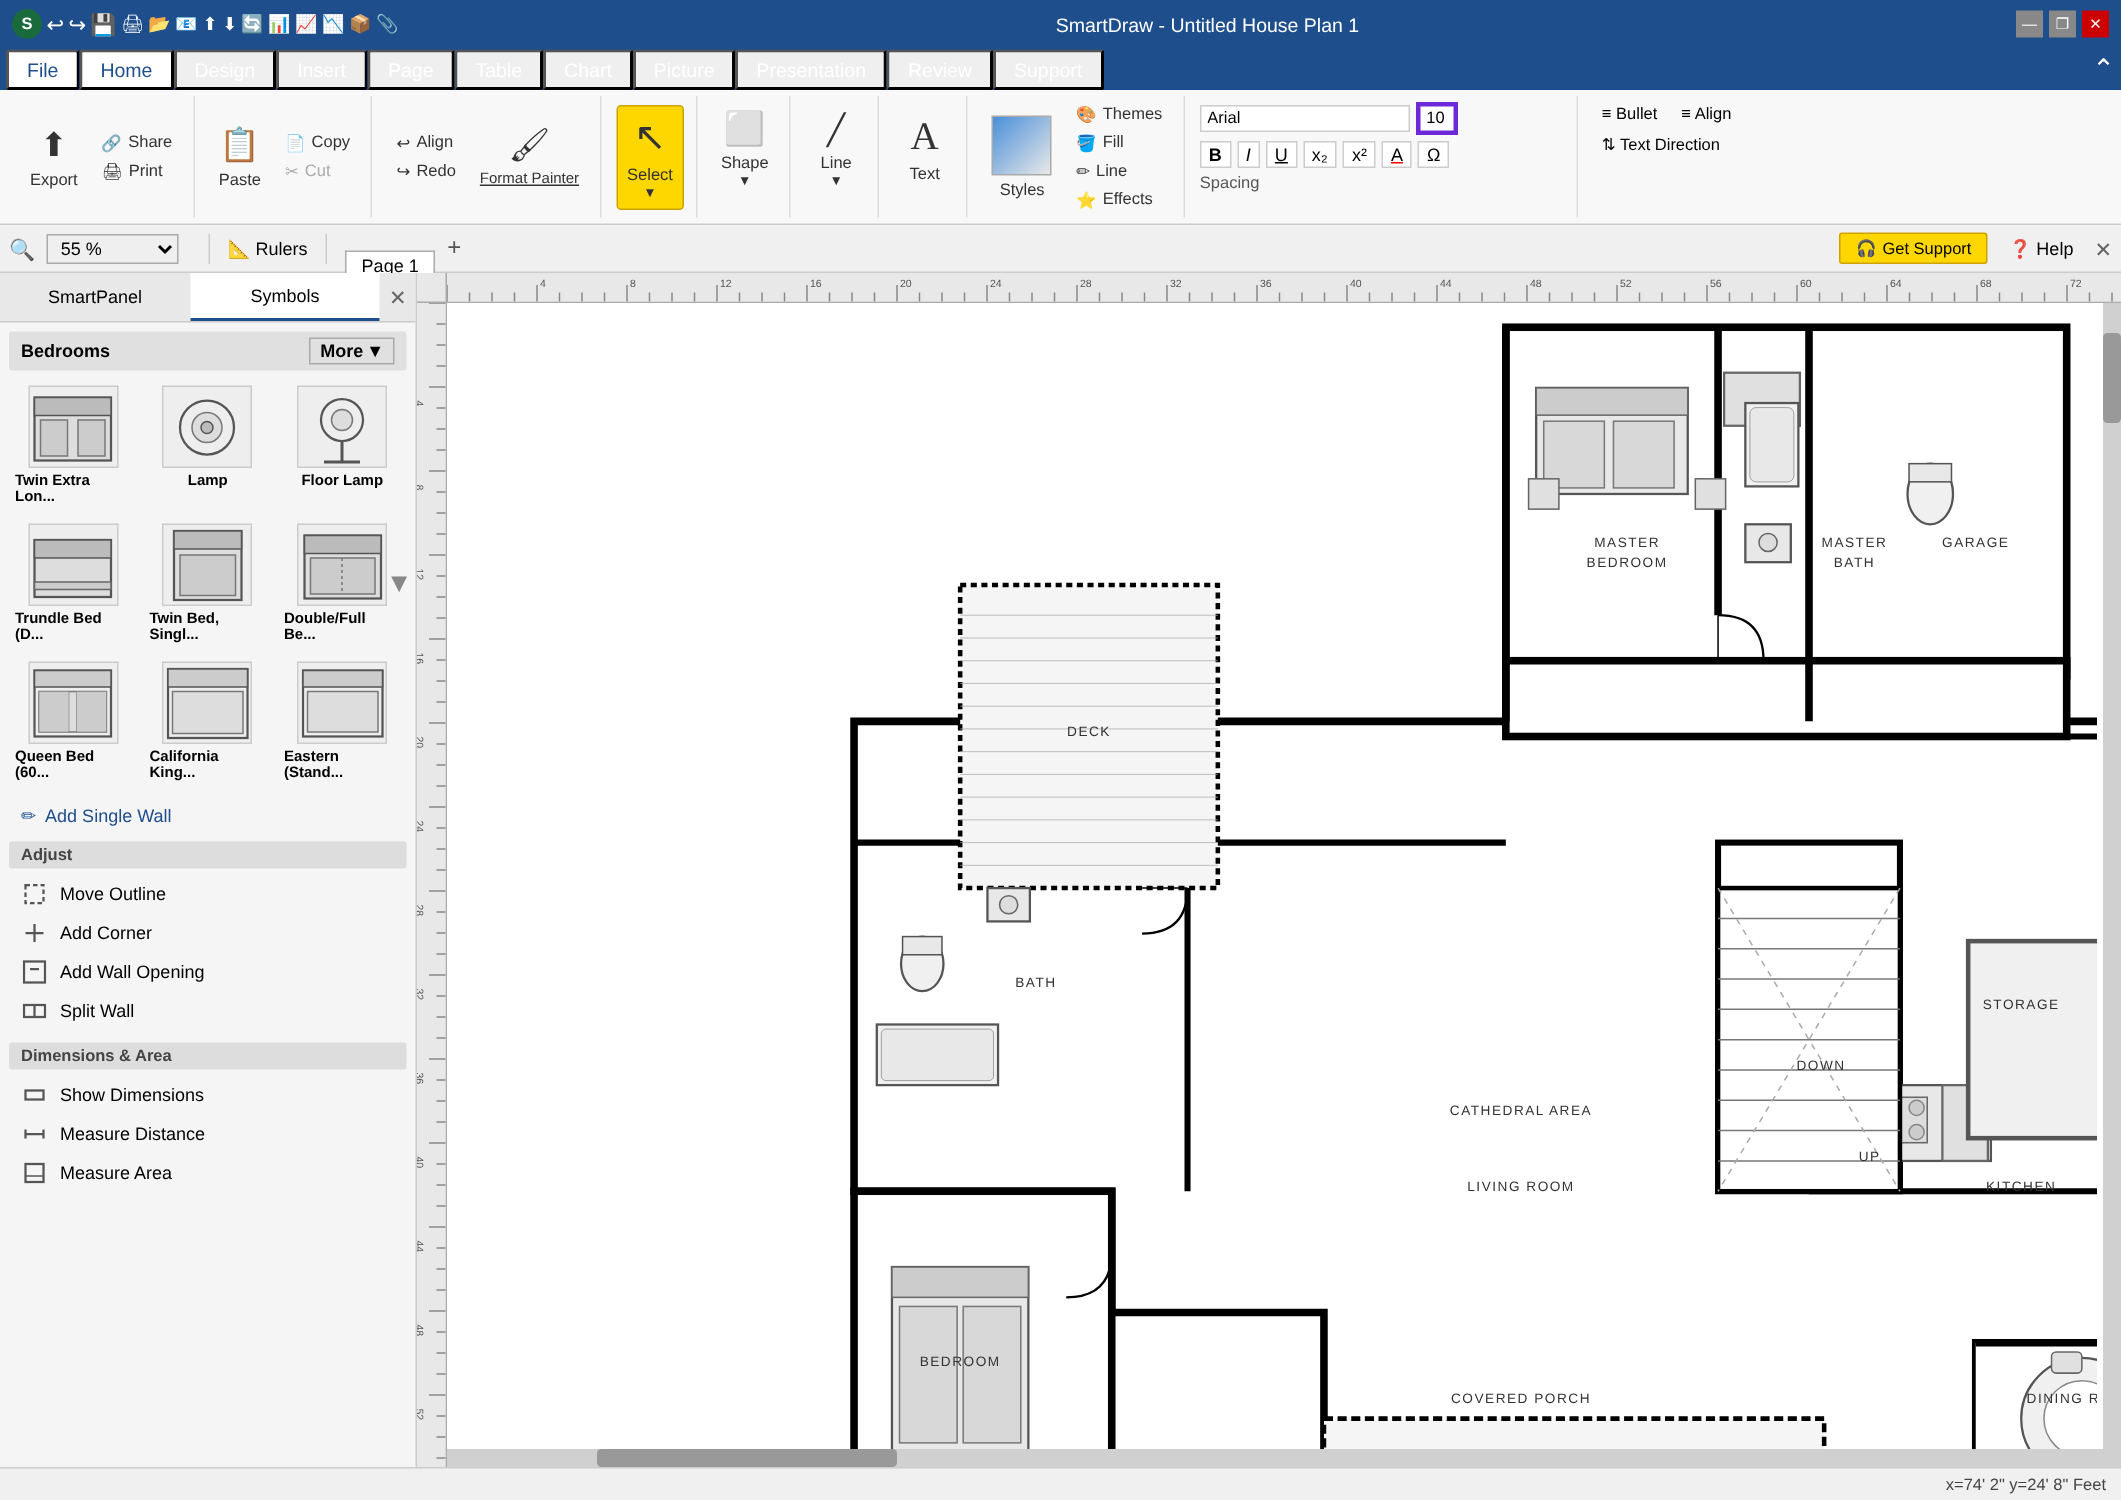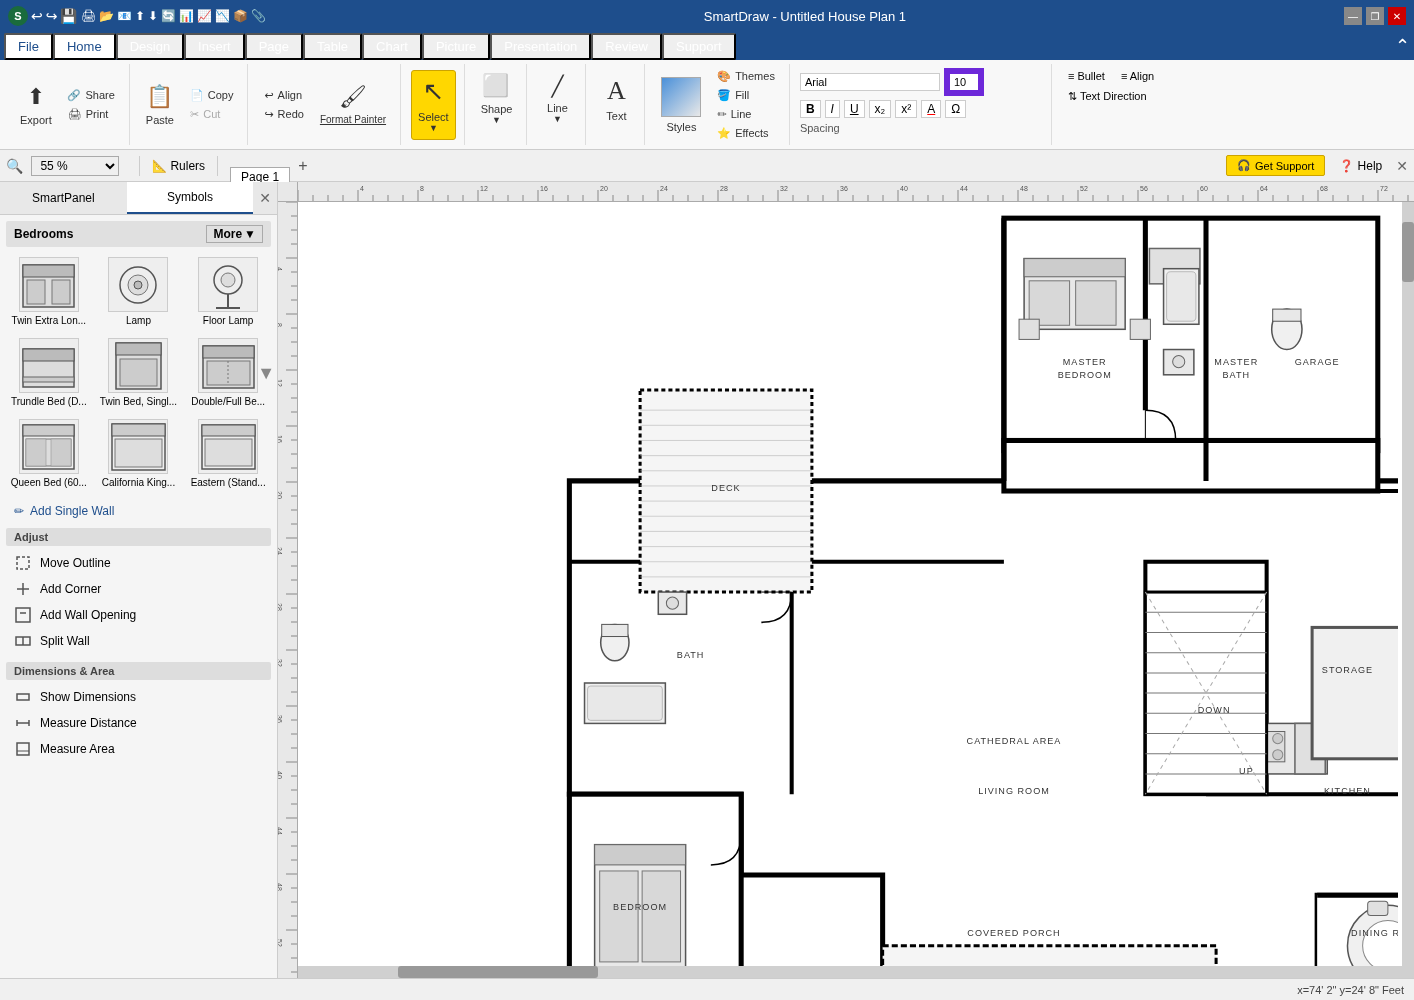--- a/index.html
+++ b/index.html
@@ -94,21 +94,21 @@
     .font-section {
       display: flex;
       flex-direction: column;
       gap: 4px;
       padding: 4px 8px;
       border-right: 1px solid #ddd;
       min-width: 260px;
     }
     .font-row { display: flex; gap: 4px; align-items: center; }
     .font-input { border: 1px solid #ccc; padding: 2px 4px; font-size: 11px; width: 140px; }
-    .font-size-input { border: 6px solid #6d28d9; padding: 2px 4px; font-size: 11px; width: 40px; }
+    .font-size-input { border: 3px solid #6d28d9; padding: 2px 4px; font-size: 11px; width: 28px; }
     .font-btn { border: 1px solid #ccc; background: white; cursor: pointer; padding: 1px 5px; font-size: 12px; }
 
     
     .align-section { display: flex; flex-direction: column; gap: 4px; padding: 4px 8px; min-width: 160px; }
     .align-row { display: flex; gap: 4px; align-items: center; }
     .align-btn { border: none; background: transparent; cursor: pointer; font-size: 11px; padding: 2px 6px; }
 
     
     #toolbar-bar {
       background: #f0f0f0;
@@ -208,21 +208,22 @@
       position: relative;
     }
     .symbol-item {
       display: flex;
       flex-direction: column;
       align-items: center;
       cursor: pointer;
       padding: 4px;
       border-radius: 2px;
       font-size: 10px;
-      text-align: right;
+      text-align: left;
+      font-weight: bold;
     }
     .symbol-img {
       width: 60px;
       height: 55px;
       background: #eee;
       border: 1px solid #ccc;
       display: flex;
       align-items: center;
       justify-content: center;
       margin-bottom: 3px;

